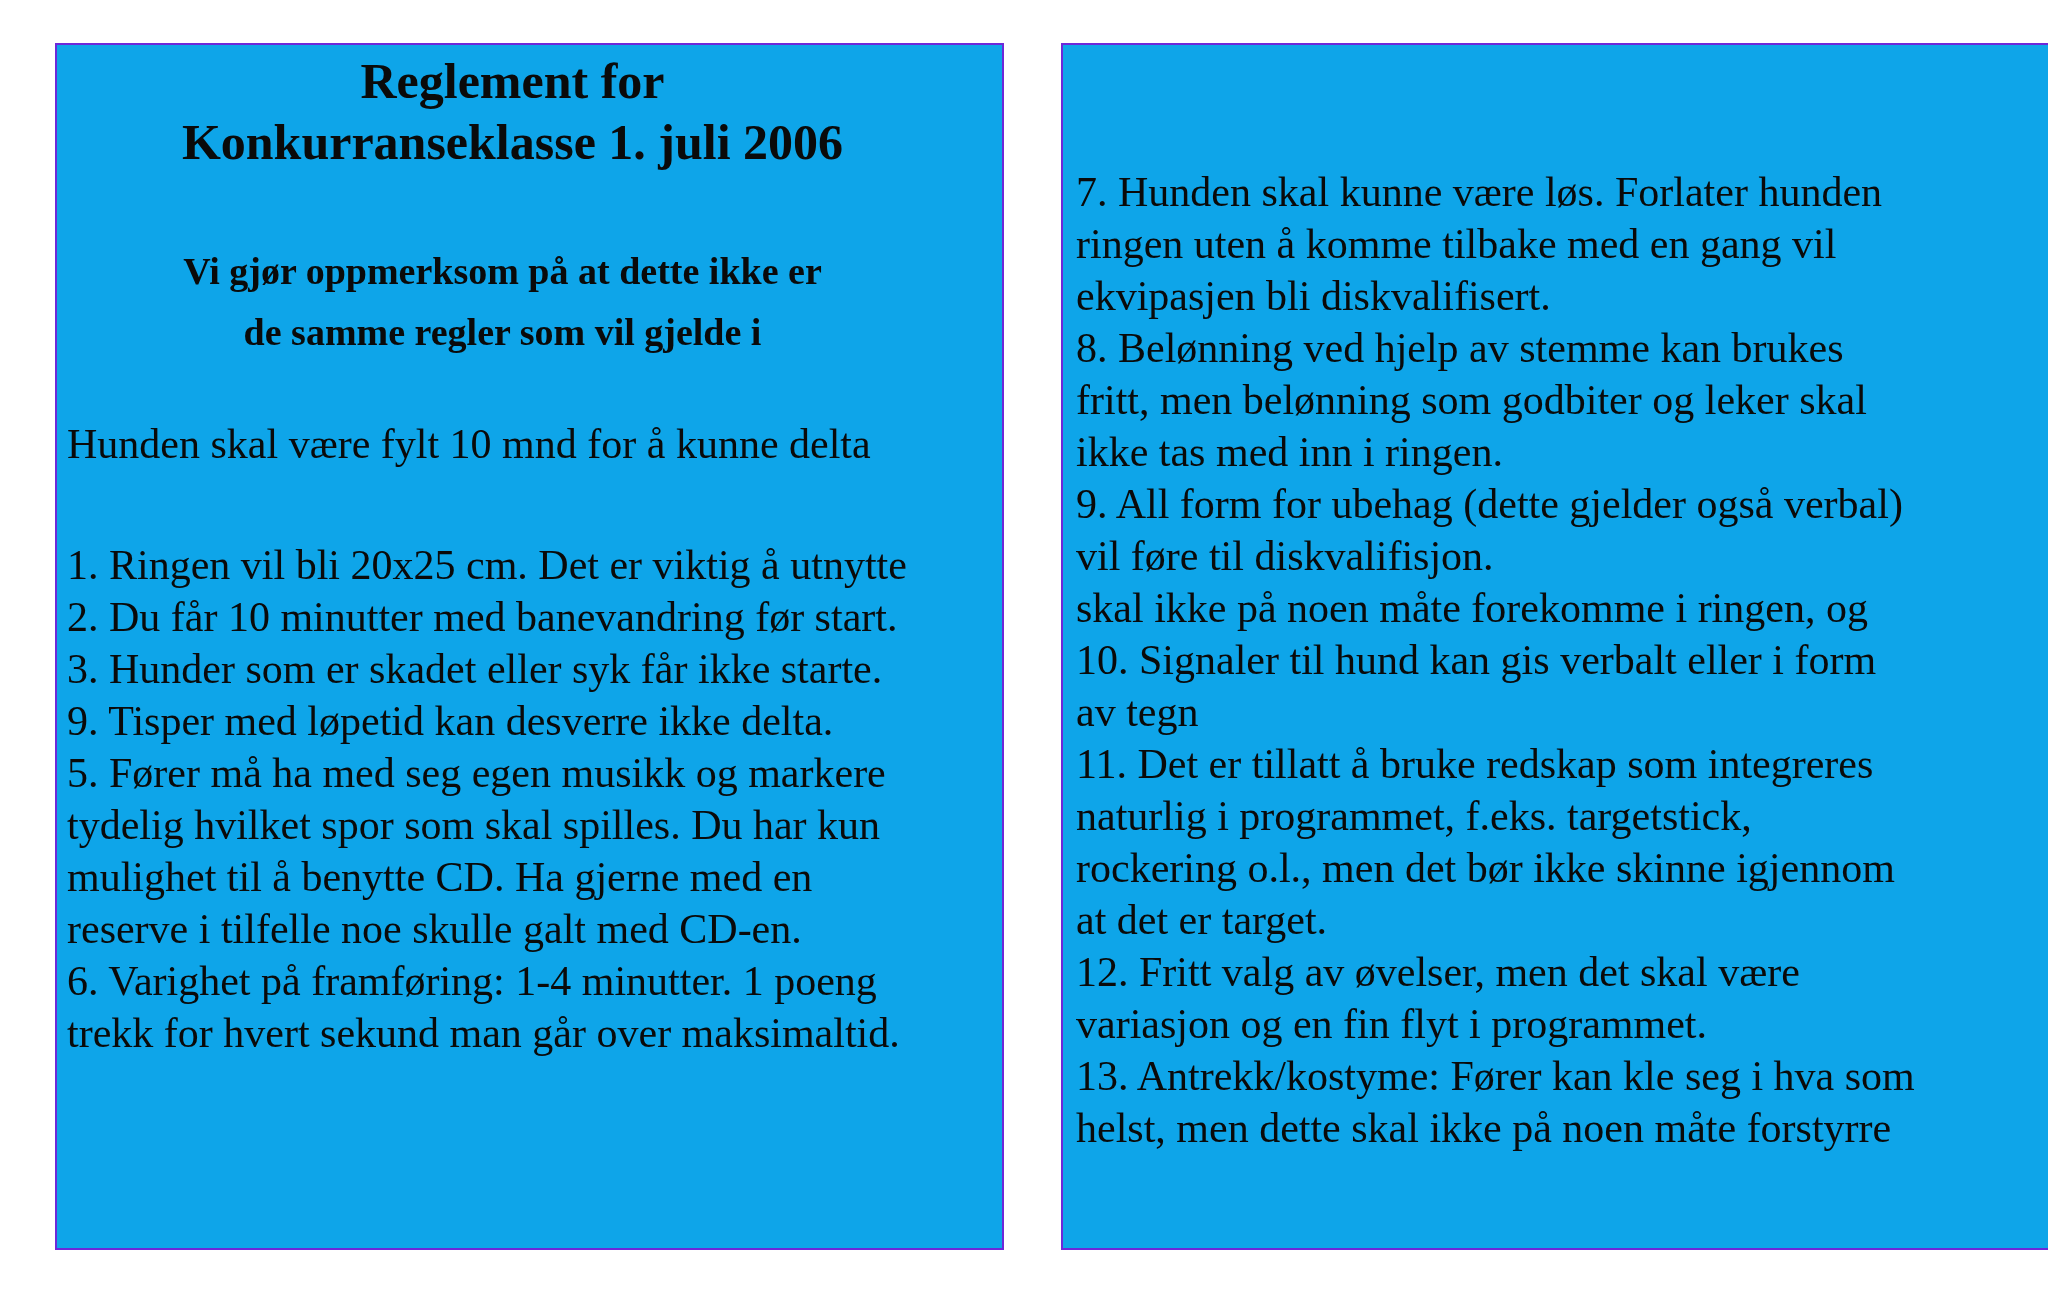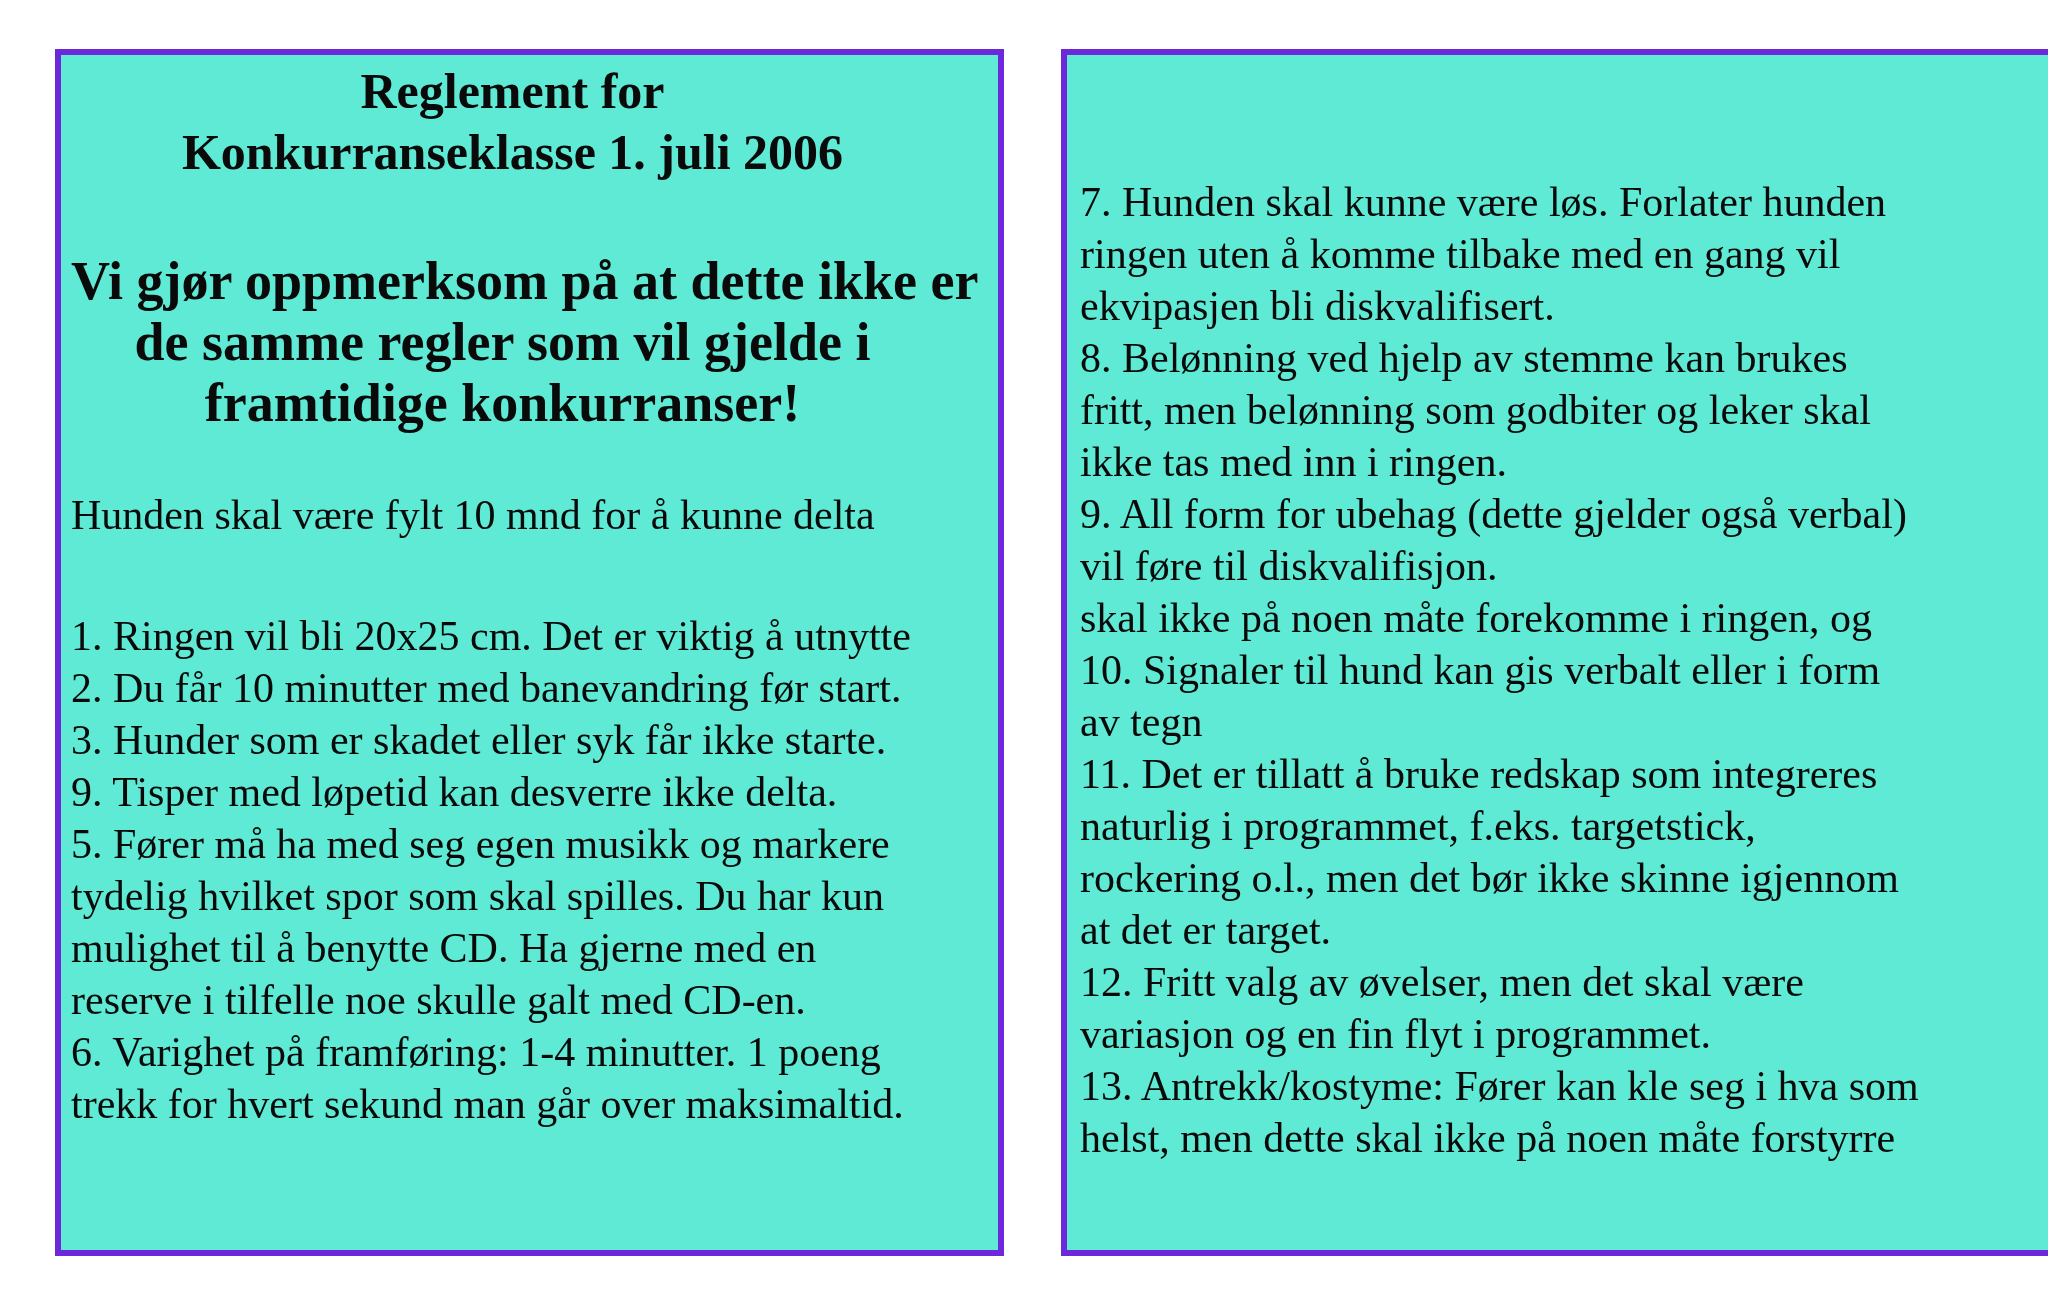--- a/index.html
+++ b/index.html
@@ -9,24 +9,24 @@
   }
   body {
     position: relative;
     width: 2048px;
     height: 1293px;
     font-family: "Liberation Serif", "DejaVu Serif", serif;
     color: #0a0a0a;
   }
   .panel {
     position: absolute;
-    top: 49px;
+    top: 43px;
     height: 1207px;
-    background: #5eead4;
-    border: 6px solid #6d28d9;
+    background: #0ea5e9;
+    border: 2px solid #6d28d9;
     box-sizing: border-box;
     overflow: hidden;
   }
   .panel-left {
     left: 55px;
     width: 949px;
     padding: 6px 8px 0 10px;
   }
   .panel-right {
     left: 1061px;
@@ -37,21 +37,21 @@
     text-align: center;
     font-weight: 700;
     font-size: 50px;
     line-height: 61px;
     padding-right: 36px;
   }
   .notice-block {
     margin-top: 68px;
     text-align: center;
     font-weight: 700;
-    font-size: 54px;
+    font-size: 38px;
     line-height: 61px;
     padding-right: 56px;
   }
   .body-text {
     font-size: 42px;
     line-height: 52px;
   }
   .intro-block {
     margin-top: 55px;
   }
@@ -67,21 +67,20 @@
 
 <div class="panel panel-left">
   <div class="heading-block">
       <div class="tline">Reglement for</div>
       <div class="tline">Konkurranseklasse 1. juli 2006</div>
     </div>
 
   <div class="notice-block">
       <div class="tline">Vi gjør oppmerksom på at dette ikke er</div>
       <div class="tline">de samme regler som vil gjelde i</div>
-      <div class="tline">framtidige konkurranser!</div>
     </div>
 
   <div class="body-text intro-block">
     <div class="tline">Hunden skal være fylt 10 mnd for å kunne delta</div>
   </div>
 
   <div class="body-text rules-block-left">
       <div class="tline">1. Ringen vil bli 20x25 cm. Det er viktig å utnytte</div>
       <div class="tline">2. Du får 10 minutter med banevandring før start.</div>
       <div class="tline">3. Hunder som er skadet eller syk får ikke starte.</div>

